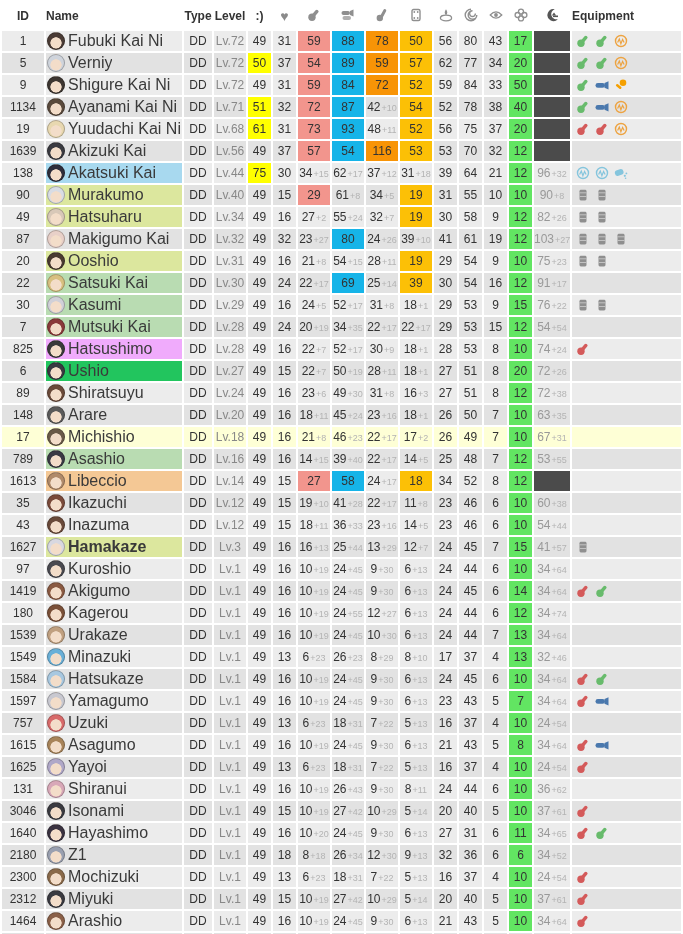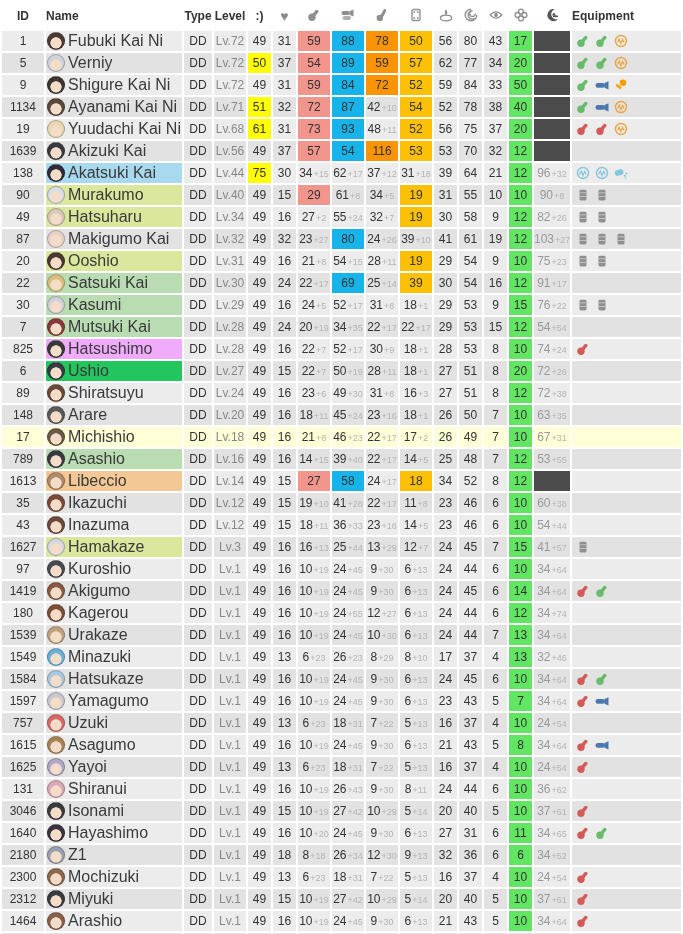--- a/index.html
+++ b/index.html
@@ -887,21 +887,21 @@
           <td>46</td>
           <td>6</td>
           <td class="luck">10</td>
           <td class="night">54<span class="plus">+44</span></td>
           <td class="equip">
             <span class="eqwrap"></span>
           </td>
         </tr>
         <tr>
           <td>1627</td>
-          <td class="name" style="background: rgb(220, 231, 158);">
+          <td class="name" style="background: rgb(220, 231, 158); font-weight: bold;">
             <span class="namewrap">
               <span class="avatar" style="background: radial-gradient(circle at 50% 62%, rgb(243, 221, 201) 42%, rgb(216, 216, 224) 46%);"></span>
               <span class="nm">Hamakaze</span>
             </span>
           </td>
           <td>DD</td>
           <td class="level">Lv.3</td>
           <td>49</td>
           <td>16</td>
           <td>16<span class="plus">+13</span></td>

